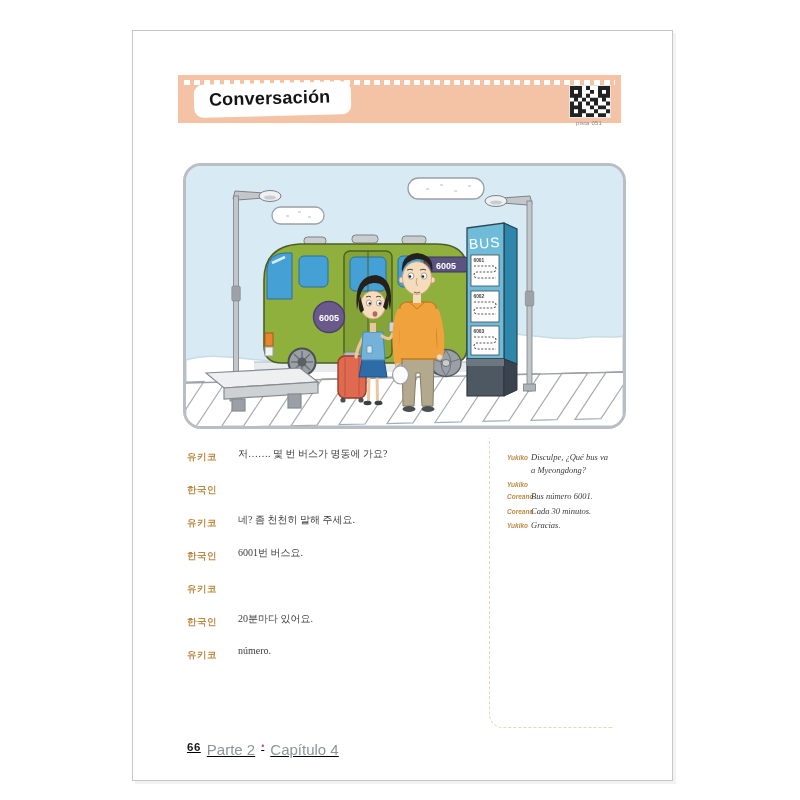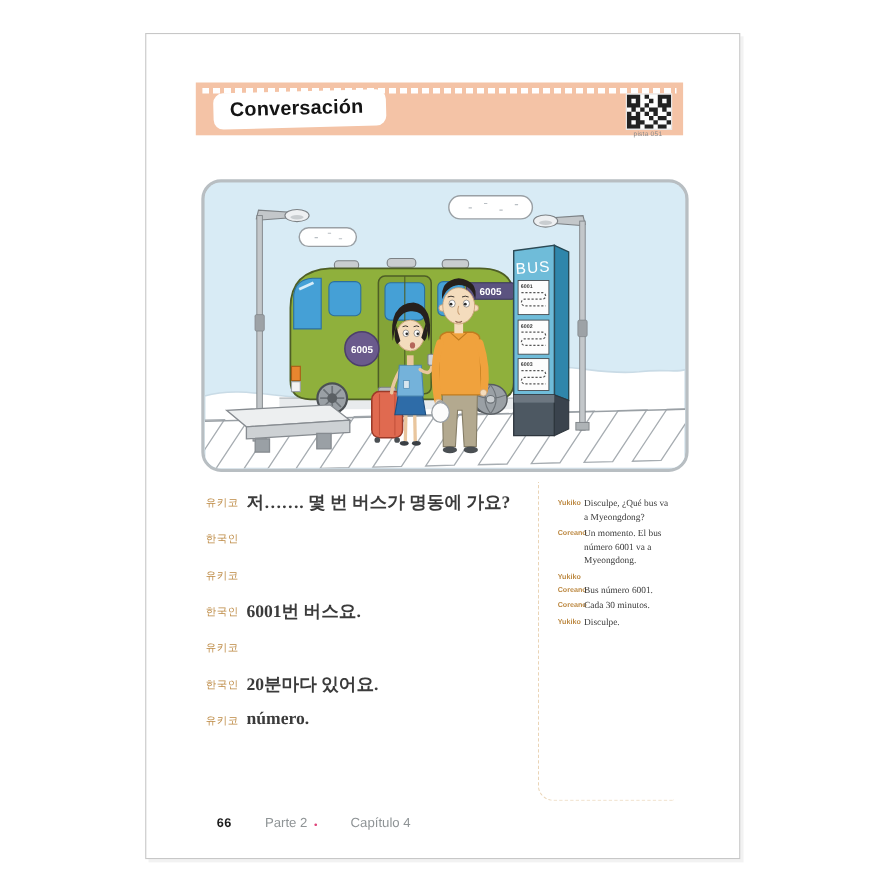--- a/index.html
+++ b/index.html
@@ -16,34 +16,34 @@
   .qr-wrap{position:absolute;right:12px;top:10px;width:40px;text-align:center;}
   .qr{display:block;width:40px;height:31px;background:#fdfdfd;border:1px solid #e5e5e5;}
   .qr-caption{display:block;margin-top:2px;font-size:6px;color:#8a8a8a;letter-spacing:0.2px;}
   
   .scene{position:absolute;left:50px;top:132px;width:443px;height:266px;box-sizing:border-box;
       border:3px solid #b8bec2;border-radius:18px;background:#d8ebf5;overflow:hidden;}
   .scene svg{position:absolute;left:0;top:0;}
   
   .dialogue-kr{position:absolute;left:54px;top:416px;}
   .k-row{display:flex;align-items:flex-start;height:20px;margin-bottom:13px;}
-  .k-speaker{width:30px;flex-shrink:0;margin-right:7px;padding-top:4px;
-      font-size:9.5px;font-weight:normal;color:#bd8a44;letter-spacing:0.5px;}
-  .k-text{font-family:"Liberation Serif",serif;font-size:16px;color:#3b3b3b;white-space:nowrap;font-weight:bold;}
+  .k-speaker{width:30px;flex-shrink:0;margin-right:21px;padding-top:4px;
+      font-size:9.5px;font-weight:bold;color:#bd8a44;letter-spacing:0.5px;}
+  .k-text{font-family:"Liberation Serif",serif;font-size:10px;color:#3b3b3b;white-space:nowrap;}
   
   .es-box{position:absolute;left:356px;top:407px;width:124px;height:290px;box-sizing:border-box;
       border-left:1px dashed #ead4b6;border-bottom:1px dashed #ead4b6;border-bottom-left-radius:14px;
       padding:13px 0 0 17px;}
-  .s-row{display:flex;align-items:flex-start;margin-bottom:2px;}
+  .s-row{display:flex;align-items:flex-start;margin-bottom:2px;font-style:italic;}
   .s-speaker{width:24px;flex-shrink:0;padding-top:3px;font-size:6.5px;font-weight:bold;color:#bd8a44;}
   .s-text{font-family:"Liberation Serif",serif;font-size:8.5px;line-height:12.5px;color:#3a3a3a;}
   
-  .footer{position:absolute;left:64px;top:710px;display:flex;align-items:flex-end;gap:6px;}
+  .footer{position:absolute;left:54px;top:710px;display:flex;align-items:flex-start;gap:6px;text-decoration:underline;}
   .page-num{font-size:11.5px;font-weight:bold;color:#1a1a1a;letter-spacing:0.5px;}
-  .part,.chapter{font-size:12px;color:#8f9496;margin-left:24px;}
+  .part,.chapter{font-size:15px;color:#8f9496;}
   .dot{font-size:9px;color:#e0457b;}
 </style>
 </head>
 <body>
 
 <div class="canvas">
   <div class="sheet">
 
     <div class="banner">
       <div class="banner-dashes"></div>
@@ -237,20 +237,21 @@
     <div class="dialogue-kr">
       <div class="k-row">
           <span class="k-speaker">유키코</span>
           <span class="k-text">저……. 몇 번 버스가 명동에 가요?</span>
         </div>
       <div class="k-row">
           <span class="k-speaker">한국인</span>
         </div>
       <div class="k-row">
           <span class="k-speaker">유키코</span>
+          <span class="k-text">네? 좀 천천히 말해 주세요.</span>
         </div>
       <div class="k-row">
           <span class="k-speaker">한국인</span>
           <span class="k-text">6001번 버스요.</span>
         </div>
       <div class="k-row">
           <span class="k-speaker">유키코</span>
         </div>
       <div class="k-row">
           <span class="k-speaker">한국인</span>
@@ -261,37 +262,33 @@
           <span class="k-text">número.</span>
         </div>
     </div>
 
     <div class="es-box">
       <div class="s-row">
           <span class="s-speaker">Yukiko</span>
           <span class="s-text">Disculpe, ¿Qué bus va a Myeongdong?</span>
         </div>
       <div class="s-row">
-          <span class="s-speaker">Coreano</span>
-          <span class="s-text">Un momento. El bus número 6001 va a Myeongdong.</span>
-        </div>
-      <div class="s-row">
           <span class="s-speaker">Yukiko</span>
         </div>
       <div class="s-row">
           <span class="s-speaker">Coreano</span>
           <span class="s-text">Bus número 6001.</span>
         </div>
       <div class="s-row">
           <span class="s-speaker">Coreano</span>
           <span class="s-text">Cada 30 minutos.</span>
         </div>
       <div class="s-row">
           <span class="s-speaker">Yukiko</span>
-          <span class="s-text">Disculpe.</span>
+          <span class="s-text">Gracias.</span>
         </div>
     </div>
 
     <div class="footer">
       <span class="page-num">66</span>
       <span class="part">Parte 2</span>
       <span class="dot">•</span>
       <span class="chapter">Capítulo 4</span>
     </div>
 

